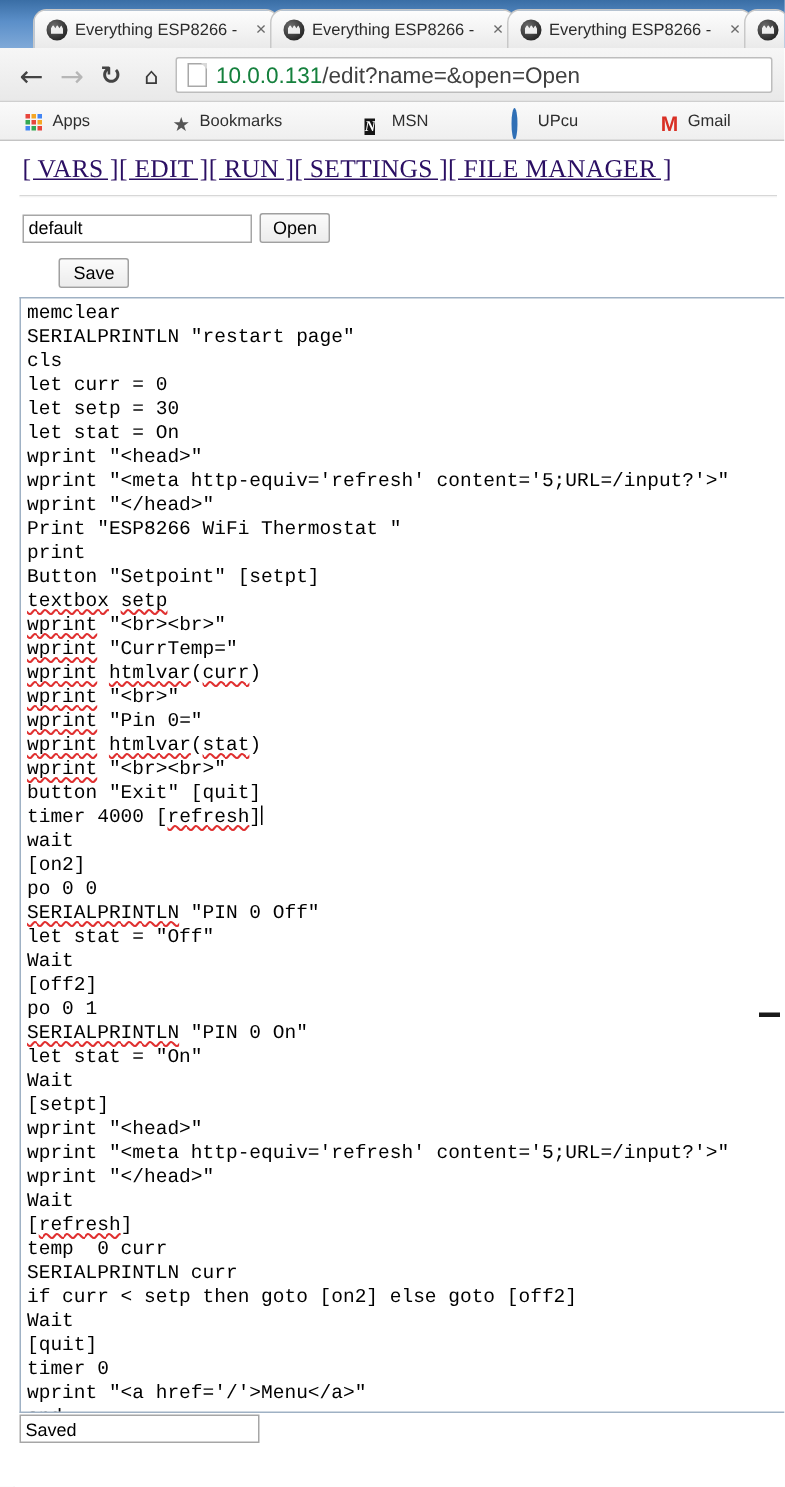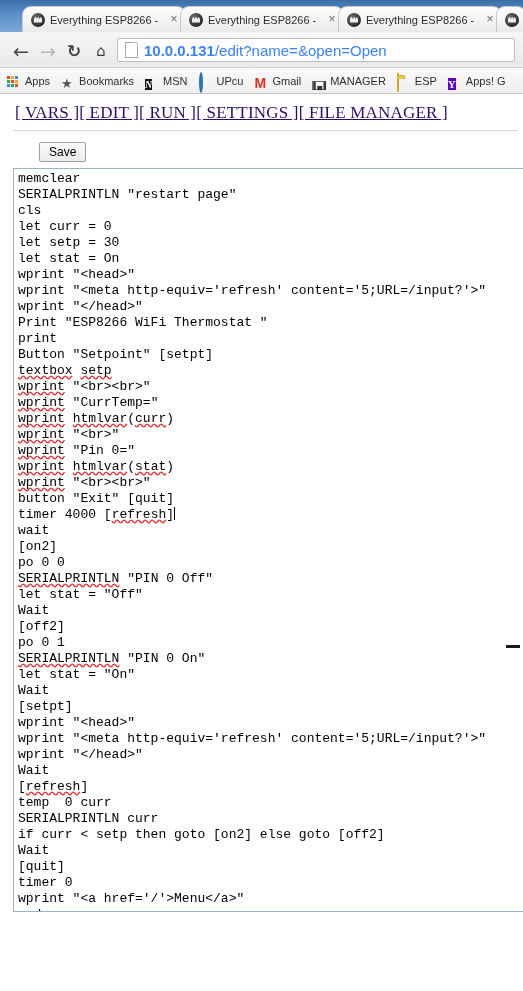--- a/index.html
+++ b/index.html
@@ -80,29 +80,29 @@
   }
   .omni-doc-icon {
     flex: 0 0 11px; width: 11px; height: 14px; margin: 0 6px 0 7px;
     border: 1px solid #a8a8a8; background: #fff; position: relative;
   }
   .omni-doc-icon::after{
     content:""; position:absolute; right:-1px; top:-1px;
     border-left:4px solid transparent; border-top:4px solid #d8d8d8;
   }
   .omni-text { font-size: 15px; white-space: nowrap; font-family: "Liberation Sans", sans-serif; }
-  .omni-host { color: #3b82f6; font-weight: bold; }
-  .omni-path { color: #3b82f6; }
+  .omni-host { color: #15803d; }
+  .omni-path { color: #404040; }
 
   .bookmarks-bar {
     position: absolute; left: 0; top: 68px; width: 523px; height: 26px;
     background: linear-gradient(to bottom, #fafafa 0%, #efefef 100%);
     border-bottom: 1px solid #c4c4c4;
     display: flex; align-items: center; box-sizing: border-box;
-    padding-left: 7px; overflow: hidden;
+    padding-left: 17px; overflow: hidden; gap: 44px;
   }
   .bm { display: flex; align-items: center; margin-right: 11px; white-space: nowrap; }
   .bm-label { font-size: 11px; color: #2e2e2e; margin-left: 4px; }
   .bm-ico { width: 14px; height: 14px; flex: 0 0 14px; position: relative; }
 
   .ico-apps { display: grid; grid-template-columns: repeat(3,3px); grid-template-rows: repeat(3,3px);
               gap: 1px; width: 11px; height: 11px; margin-top: 2px; }
   .ico-apps i { display:block; width:3px; height:3px; }
   .ico-star { font-size: 13px; line-height: 14px; color: #555; font-family: "DejaVu Sans", sans-serif; }
   .ico-msn { width: 13px; height: 13px; background: #151515; color: #fff; font-size: 10px;
@@ -295,26 +295,33 @@
   <div class="page-scrollbar">
     <div class="thumb"></div>
   </div>
 
   <div class="viewport">
     <div class="page-content">
 
       <div class="navlinks" id="navlinks"><a href="#">[ VARS ]</a><a href="#">[ EDIT ]</a><a href="#">[ RUN ]</a><a href="#">[ SETTINGS ]</a><a href="#">[ FILE MANAGER ]</a></div>
       <div class="hr"></div>
 
+      <div class="row-open">
+        <input class="name-input" type="text" value="default" style="">
+        <button class="btn">Open</button>
+      </div>
 
       <div class="row-save">
         <button class="btn">Save</button>
       </div>
 
       <div class="code-area">
         <div class="code-text" id="code-text"><div class="line">memclear</div><div class="line">SERIALPRINTLN "restart page"</div><div class="line">cls</div><div class="line">let curr = 0</div><div class="line">let setp = 30</div><div class="line">let stat = On</div><div class="line">wprint "&lt;head&gt;"</div><div class="line">wprint "&lt;meta http-equiv='refresh' content='5;URL=/input?'&gt;"</div><div class="line">wprint "&lt;/head&gt;"</div><div class="line">Print "ESP8266 WiFi Thermostat "</div><div class="line">print</div><div class="line">Button "Setpoint" [setpt]</div><div class="line"><span class="sp">textbox</span> <span class="sp">setp</span></div><div class="line"><span class="sp">wprint</span> "&lt;br&gt;&lt;br&gt;"</div><div class="line"><span class="sp">wprint</span> "CurrTemp="</div><div class="line"><span class="sp">wprint</span> <span class="sp">htmlvar</span>(<span class="sp">curr</span>)</div><div class="line"><span class="sp">wprint</span> "&lt;br&gt;"</div><div class="line"><span class="sp">wprint</span> "Pin 0="</div><div class="line"><span class="sp">wprint</span> <span class="sp">htmlvar</span>(<span class="sp">stat</span>)</div><div class="line"><span class="sp">wprint</span> "&lt;br&gt;&lt;br&gt;"</div><div class="line">button "Exit" [quit]</div><div class="line">timer 4000 [<span class="sp">refresh</span>]<span class="caret"></span></div><div class="line">wait</div><div class="line">[on2]</div><div class="line">po 0 0</div><div class="line"><span class="sp">SERIALPRINTLN</span> "PIN 0 Off"</div><div class="line">let stat = "Off"</div><div class="line">Wait</div><div class="line">[off2]</div><div class="line">po 0 1</div><div class="line"><span class="sp">SERIALPRINTLN</span> "PIN 0 On"</div><div class="line">let stat = "On"</div><div class="line">Wait</div><div class="line">[setpt]</div><div class="line">wprint "&lt;head&gt;"</div><div class="line">wprint "&lt;meta http-equiv='refresh' content='5;URL=/input?'&gt;"</div><div class="line">wprint "&lt;/head&gt;"</div><div class="line">Wait</div><div class="line">[<span class="sp">refresh</span>]</div><div class="line">temp  0 curr</div><div class="line">SERIALPRINTLN curr</div><div class="line">if curr &lt; setp then goto [on2] else goto [off2]</div><div class="line">Wait</div><div class="line">[quit]</div><div class="line">timer 0</div><div class="line">wprint "&lt;a href='/'&gt;Menu&lt;/a&gt;"</div><div class="line">end</div></div>
         <div class="ta-edge-mark"></div>
       </div>
 
+      <div class="status-row">
+        <input class="status-input" type="text" value="Saved" style="">
+      </div>
 
     </div>
   </div>
 </div>
 
 </body></html>

